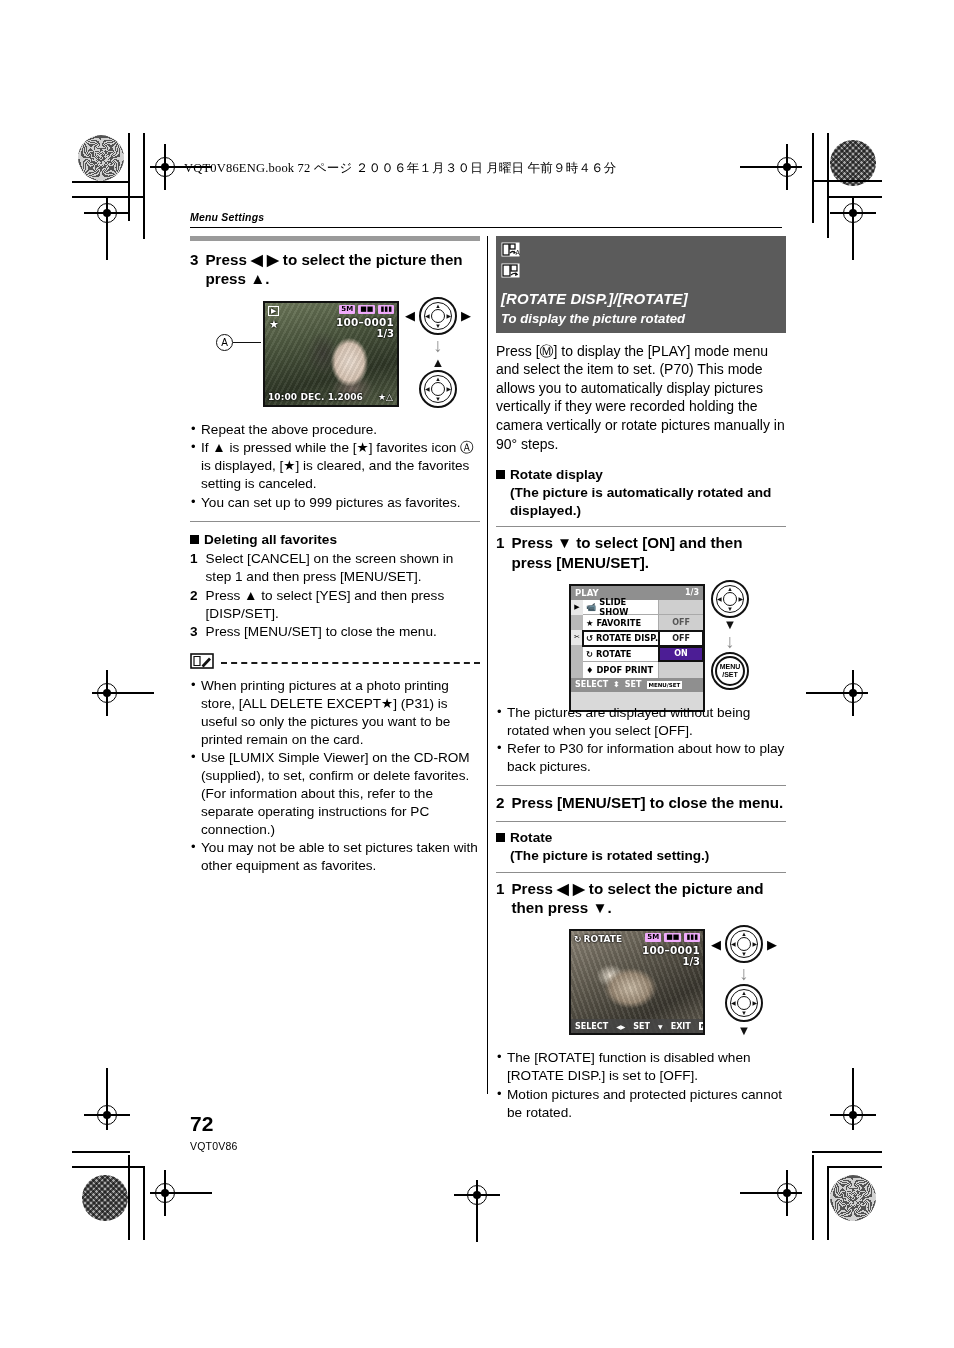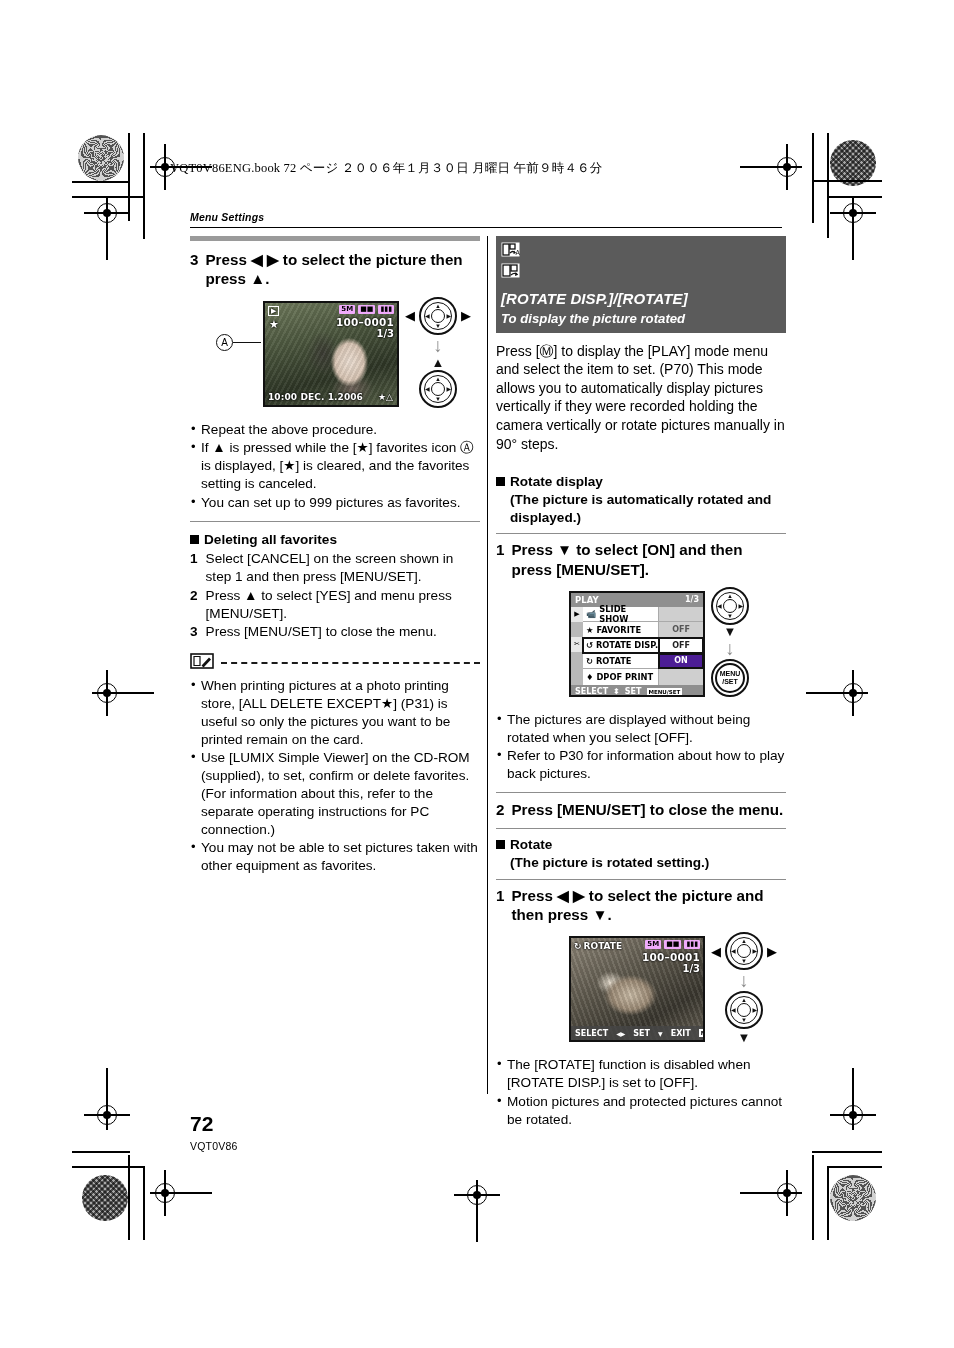--- a/index.html
+++ b/index.html
@@ -44,21 +44,21 @@
   .rosette.cross {
     background:
       repeating-linear-gradient(45deg,#555 0 2px,#ccc 2px 4px),
       repeating-linear-gradient(-45deg,#555 0 2px,#ccc 2px 4px);
     background-blend-mode:multiply;
   }
   .trim { position:absolute; background:#000; }
 
   
   .bookline {
-    position:absolute; left:170px; top:160px;
+    position:absolute; left:184px; top:160px;
     font-family:"Liberation Serif", serif;
     font-size:12.5px; letter-spacing:.2px; white-space:nowrap;
   }
 
   .running-head {
     position:absolute; left:190px; top:211px;
     font-size:10.5px; font-style:italic; font-weight:600;
     letter-spacing:.2px;
   }
   .head-rule { position:absolute; left:190px; top:227px; width:592px; height:1px; background:#000; }
@@ -180,21 +180,21 @@
   .botbar {
     position:absolute; left:0; right:0; bottom:0; height:14px;
     background:rgba(70,70,70,.82); color:#fff;
     font-size:8px; font-weight:bold; display:flex; align-items:center;
     gap:8px; padding:0 4px; font-family:"DejaVu Sans", sans-serif;
   }
   .botbar .menuchip { background:#fff; color:#000; font-size:5.5px; padding:0 2px; line-height:1.5; }
 
   
   .menuscr {
-    position:absolute; width:136px; height:106px;
+    position:absolute; width:136px; height:128px;
     border:2px solid #111; background:#d9d9d9; overflow:hidden;
     font-family:"DejaVu Sans", sans-serif;
   }
   .mtop {
     height:14px; background:#8f8f8f; color:#fff; font-size:8.5px; font-weight:bold;
     display:flex; align-items:center; justify-content:space-between; padding:0 4px;
   }
   .mtop .frac { font-size:8px; }
   .mbody { display:flex; height:78px; }
   .mtabs { width:12px; background:#b9b9b9; display:flex; flex-direction:column; }
@@ -413,21 +413,21 @@
   <div class="hr-light"></div>
 
   <div class="sq-head">Deleting all favorites</div>
   <ol class="nums">
     <li>
       <span class="n">1</span>
       <span>Select [CANCEL] on the screen shown in step 1 and then press [MENU/SET].</span>
     </li>
     <li>
       <span class="n">2</span>
-      <span>Press ▲ to select [YES] and menu press [MENU/SET].</span>
+      <span>Press ▲ to select [YES] and then press [DISP/SET].</span>
     </li>
     <li>
       <span class="n">3</span>
       <span>Press [MENU/SET] to close the menu.</span>
     </li>
   </ol>
 
   <div class="notehead">
     <span>
       <svg width="24" height="16" viewBox="0 0 24 16" aria-hidden="true">
@@ -471,21 +471,21 @@
       </span>
     </div>
     <div class="ttxt">
       <div class="t1">[ROTATE DISP.]/[ROTATE]</div>
       <div class="t2">To display the picture rotated</div>
     </div>
   </div>
 
   <p class="para" style="margin-top:9px;">Press [Ⓜ] to display the [PLAY] mode menu and select the item to set. (P70) This mode allows you to automatically display pictures vertically if they were recorded holding the camera vertically or rotate pictures manually in 90° steps.</p>
 
-  <div class="sq-head" style="margin-top:20px;">
+  <div class="sq-head" style="margin-top:13px;">
     <span>Rotate display</span>
     <span class="sub">(The picture is automatically rotated and displayed.)</span>
   </div>
 
   <div class="hr-light tight"></div>
 
   <div class="step">
     <span class="num">1</span>
     <span class="txt">Press ▼ to select [ON] and then press [MENU/SET].</span>
   </div>

